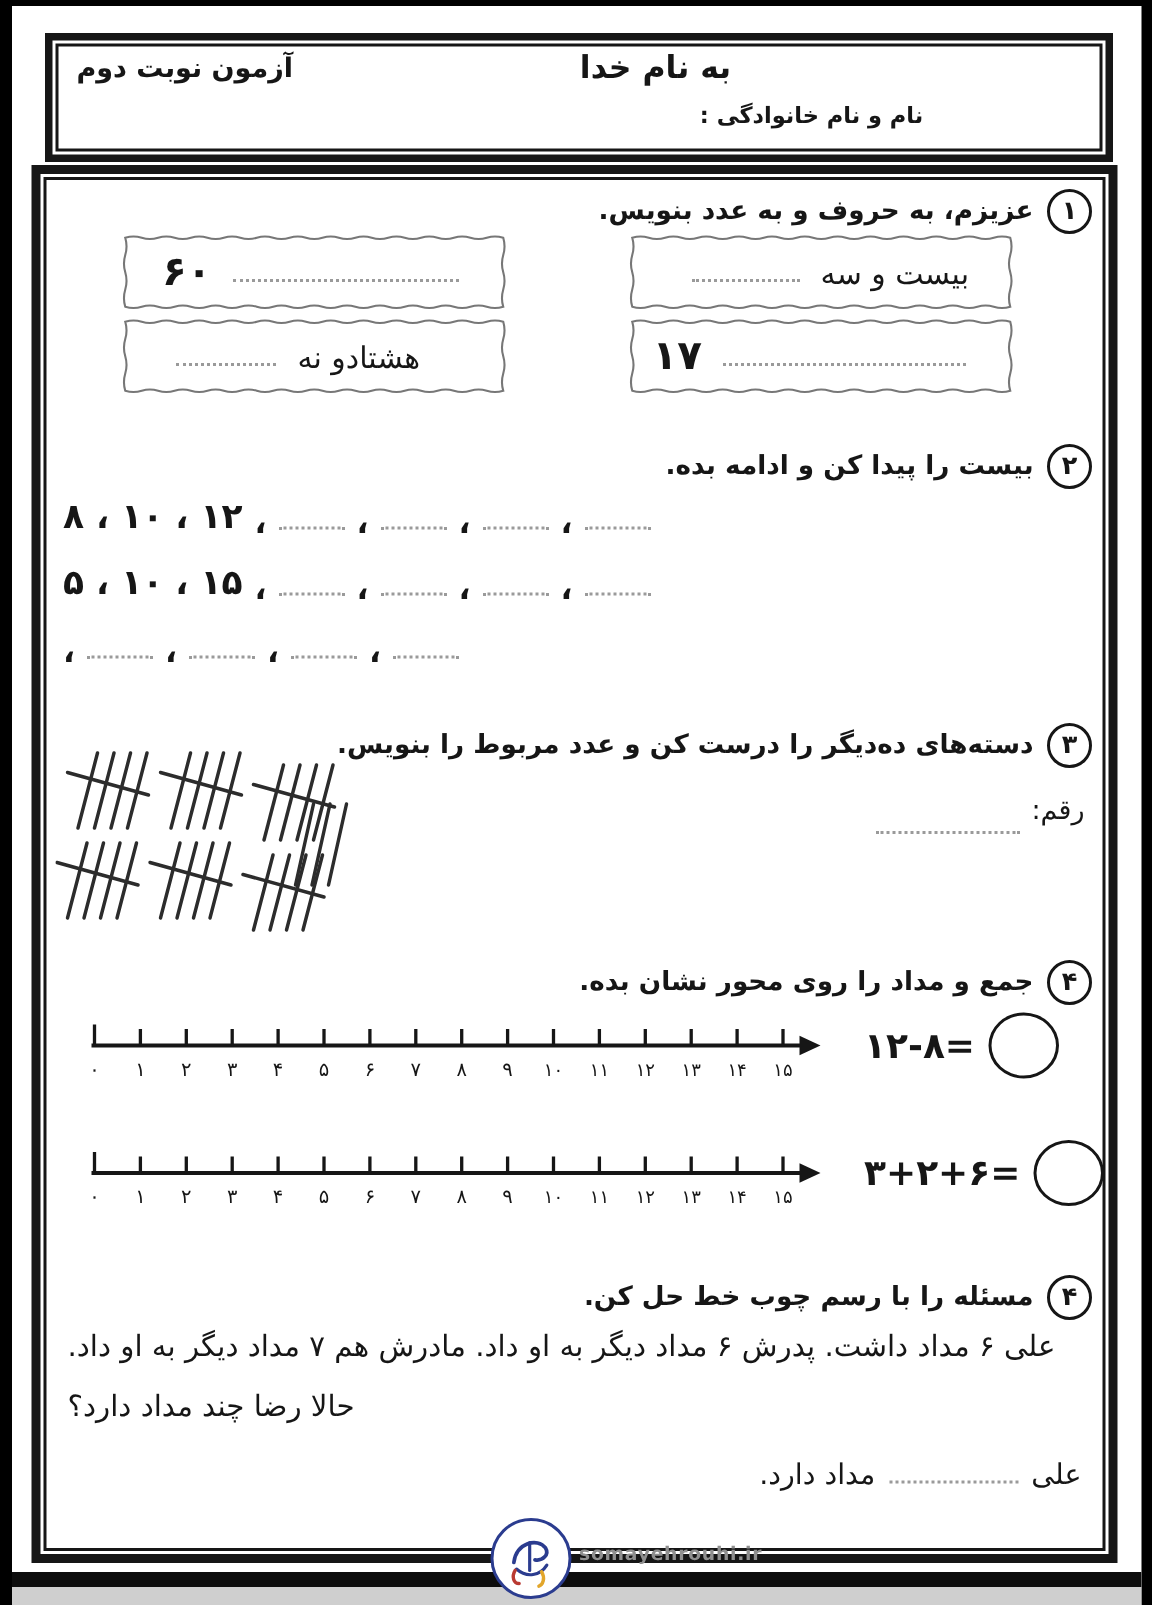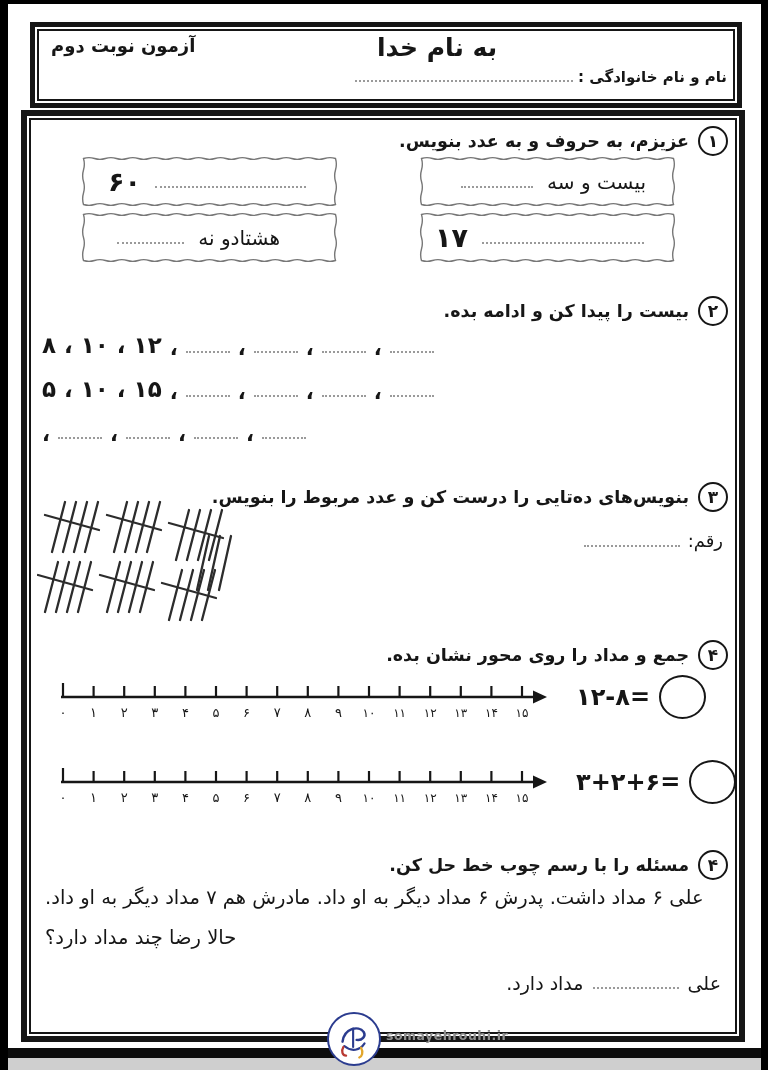--- a/index.html
+++ b/index.html
@@ -10,24 +10,24 @@
   }
   
   .hframe{position:absolute; left:22px; top:18px; width:712px; height:86px;
     box-sizing:border-box; border:5px solid #161616;}
   .hinner{position:absolute; inset:2px; border:2px solid #161616;}
   .dframe{position:absolute; left:13px; top:106px; width:724px; height:932px;
     box-sizing:border-box; border:6px solid #161616;}
   .dinner{position:absolute; inset:2px; border:2px solid #161616;}
   
   .bismillah{position:absolute; left:398px; top:2px; transform:translateX(-50%);
-    font-size:25px; font-weight:700; white-space:nowrap;}
+    font-size:21px; font-weight:700; white-space:nowrap;}
   .exam-title{position:absolute; left:12px; top:4px; font-size:18px; font-weight:700;}
   .name-row{position:absolute; right:6px; top:37px; width:372px; display:flex;
-    direction:rtl; align-items:center; gap:5px; font-size:15px; font-weight:700;}
+    direction:rtl; align-items:center; gap:5px; font-size:15px; font-weight:700;flex-direction:column;}
   .name-row .dots{flex:1; transform:translateY(4px);}
   
   .dots{display:inline-block; height:0; border-bottom:2px dotted #9a9a9a;}
   .q-head{position:absolute; right:7px; display:flex; direction:rtl;
     align-items:center; gap:9px;}
   .q-badge{width:30px; height:30px; box-sizing:border-box; border:2px solid #161616;
     border-radius:50%; display:flex; align-items:center; justify-content:center;
     font-size:17px; font-weight:700; flex:0 0 auto;}
   .q-title{font-size:17.5px; font-weight:700;}
   
@@ -56,21 +56,21 @@
   .pv-v{position:absolute; left:54px; top:0; width:3px; height:88px; background:#161616;}
   .pv-h{position:absolute; left:0; top:31px; width:113px; height:4px; background:#161616;}
   .pv-tens{position:absolute; left:0; top:7px; width:52px; text-align:center;
     font-size:13.5px; direction:rtl;}
   .pv-ones{position:absolute; left:60px; top:5px; width:50px; text-align:center;
     font-size:13.5px; direction:rtl;}
   .pv-dot{position:absolute; top:63px; width:36px; height:0;
     border-bottom:2px dotted #9a9a9a;}
   .pv-d1{left:9px;} .pv-d2{left:62px;}
   .q3-labels{position:absolute; right:12px; width:288px;}
-  .lbl-row{display:flex; direction:rtl; align-items:center; gap:8px;
+  .lbl-row{display:flex; direction:rtl; align-items:flex-end; gap:8px;
     margin-bottom:21px; font-size:18px;}
   .lbl-row .dots{transform:translateY(5px);}
   
   .nl-row{position:absolute; left:20px; display:flex; direction:ltr;
     align-items:center; gap:9px;}
   .nl-svg{width:516px; height:50px; flex:0 0 auto;}
   .expr{font-size:24px; font-weight:700; letter-spacing:1px; white-space:nowrap;
     transform:translateY(-4px);}
   .ans-circle{width:47px; height:44px; box-sizing:border-box;
     border:2px solid #161616; border-radius:50%; transform:translateY(-4px);}
@@ -181,21 +181,21 @@
             <span class="seq-blank"></span>
             <span class="seq-comma">،</span>
             <span class="seq-blank"></span>
             <span class="seq-comma">،</span>
             <span class="seq-blank"></span>
           </span>
       </div>
 
       <div class="q-head" style="top:362px">
         <span class="q-badge">۳</span>
-        <span class="q-title">بنویس‌های ده‌تایی را درست کن و عدد مربوط را بنویس.</span>
+        <span class="q-title">دسته‌های ده‌دیگر را درست کن و عدد مربوط را بنویس.</span>
       </div>
       <svg id="tally-svg" class="tally" style="left:6px; top:378px" width="212" height="128" viewBox="0 0 212 128">
           <line x1="15" y1="54" x2="28" y2="4" stroke="#2c2c2c" stroke-width="2.3" stroke-linecap="round"></line>
           <line x1="26" y1="54" x2="39" y2="4" stroke="#2c2c2c" stroke-width="2.3" stroke-linecap="round"></line>
           <line x1="37" y1="54" x2="50" y2="4" stroke="#2c2c2c" stroke-width="2.3" stroke-linecap="round"></line>
           <line x1="48" y1="54" x2="61" y2="4" stroke="#2c2c2c" stroke-width="2.3" stroke-linecap="round"></line>
           <line x1="8" y1="17" x2="62" y2="32" stroke="#2c2c2c" stroke-width="2.3" stroke-linecap="round"></line>
           <line x1="77" y1="54" x2="90" y2="4" stroke="#2c2c2c" stroke-width="2.3" stroke-linecap="round"></line>
           <line x1="88" y1="54" x2="101" y2="4" stroke="#2c2c2c" stroke-width="2.3" stroke-linecap="round"></line>
           <line x1="99" y1="54" x2="112" y2="4" stroke="#2c2c2c" stroke-width="2.3" stroke-linecap="round"></line>

